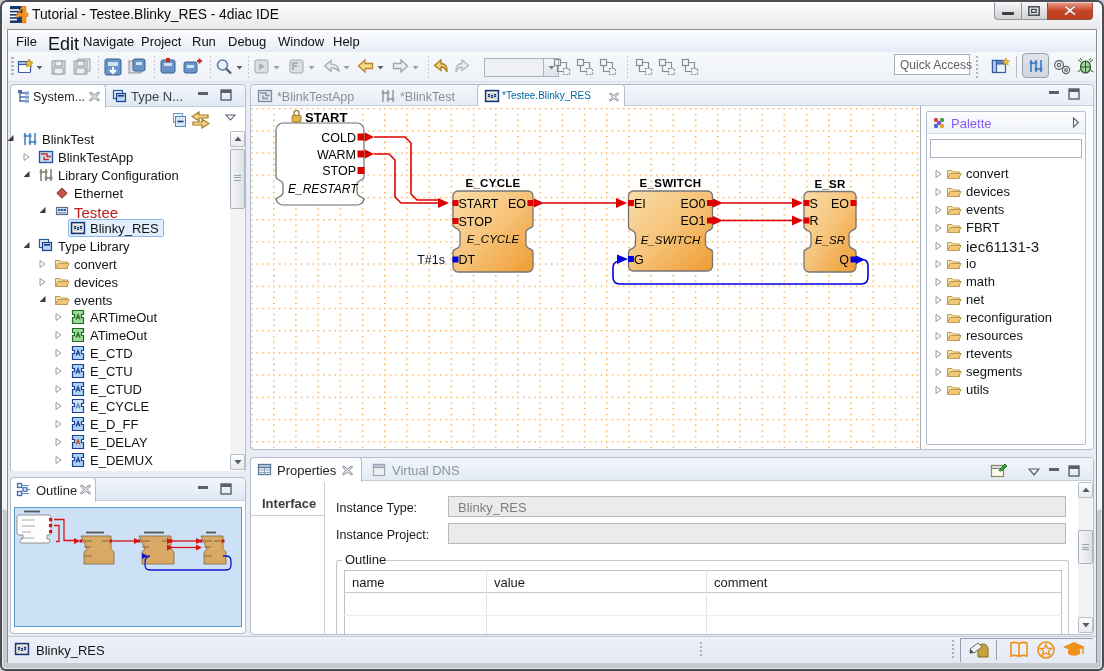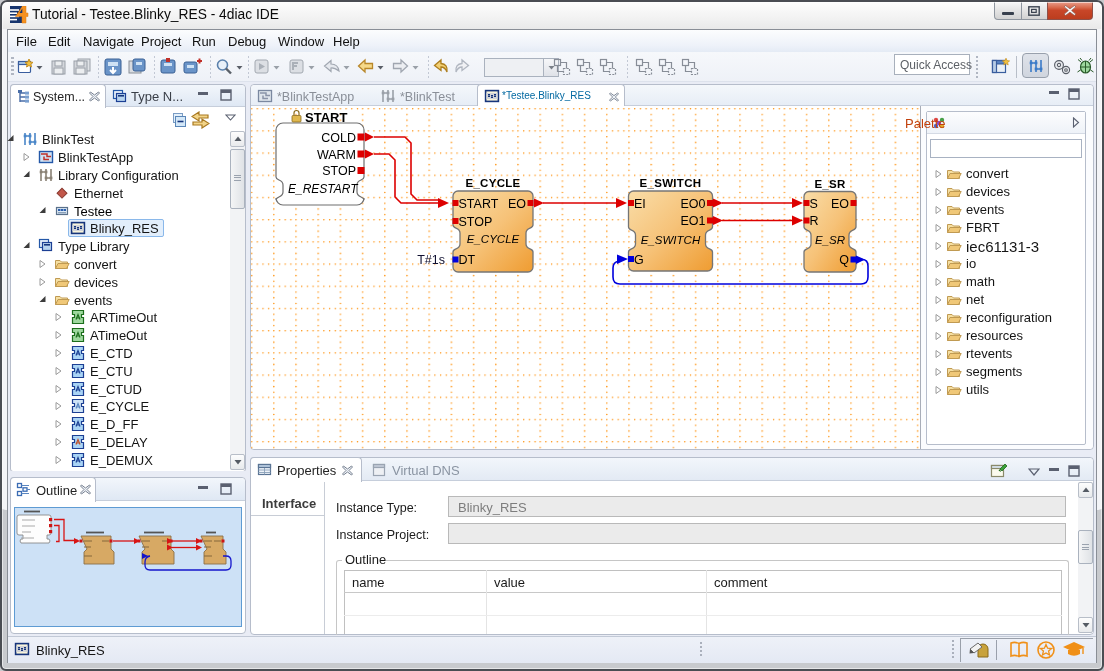--- a/index.html
+++ b/index.html
@@ -26,21 +26,21 @@
 <svg class="ab" style="left:1028px;top:6px" width="12" height="10" viewBox="0 0 12 10">
       <rect x="0.8" y="0.8" width="10.4" height="8.4" fill="none" stroke="#3c4450" stroke-width="1.4"></rect>
       <rect x="3.6" y="3.4" width="4.6" height="3" fill="none" stroke="#3c4450" stroke-width="1.2"></rect>
     </svg>
 <svg class="ab" style="left:1064px;top:5px" width="12" height="11" viewBox="0 0 12 11">
       <path d="M1.5 0.5 L6 3.8 L10.5 0.5 L11.7 1.9 L7.6 5.5 L11.7 9.1 L10.5 10.5 L6 7.2 L1.5 10.5 L0.3 9.1 L4.4 5.5 L0.3 1.9 Z" fill="#f4f6f8" stroke="#8a5448" stroke-width="0.7"></path>
     </svg>
 <div class="ab" style="left:7px;top:29px;width:1090px;height:634px;border:1px solid #898e96;background:#e9ecf5"></div>
 <div class="ab" style="left:8px;top:30px;width:1088px;height:22px;background:linear-gradient(#fcfdfe,#eef2f9 70%,#e4ebf5)"></div>
 <div class="ab" style="left:16px;top:34px;font-size:13px;color:#101010">File</div>
-<div class="ab" style="left:48px;top:34px;font-size:13px;color:#101010">Edit</div>
+<div class="ab" style="left:48px;top:34px;font-size:18px;color:#101010">Edit</div>
 <div class="ab" style="left:83px;top:34px;font-size:13px;color:#101010">Navigate</div>
 <div class="ab" style="left:141px;top:34px;font-size:13px;color:#101010">Project</div>
 <div class="ab" style="left:192px;top:34px;font-size:13px;color:#101010">Run</div>
 <div class="ab" style="left:228px;top:34px;font-size:13px;color:#101010">Debug</div>
 <div class="ab" style="left:278px;top:34px;font-size:13px;color:#101010">Window</div>
 <div class="ab" style="left:333px;top:34px;font-size:13px;color:#101010">Help</div>
 <div class="ab" style="left:8px;top:52px;width:1088px;height:30px;background:linear-gradient(#f6f8fb,#eef1f7)"></div>
 <div class="ab" style="left:8px;top:81px;width:1088px;height:1px;background:#dde2ec"></div>
 <div class="ab" style="left:11px;top:57px;width:3px;height:20px;background:repeating-linear-gradient(#b0b6c2 0 2px,transparent 2px 4px)"></div>
 <svg class="ab" style="left:16px;top:58px" width="18" height="18" viewBox="0 0 18 18">
@@ -306,21 +306,21 @@
 <svg style="position:absolute;left:38px;top:205px" width="9" height="10" viewBox="0 0 9 10">
       <path d="M7.5 2 L7.5 8 L1.5 8 Z" fill="#3c3c3c"></path>
     </svg>
 <svg style="position:absolute;left:54px;top:203px" width="16" height="16" viewBox="0 0 16 16">
       <rect x="2.5" y="4.5" width="11" height="7" fill="#dce9f6" stroke="#5a708a" stroke-width="1.2"></rect>
       <rect x="4" y="6" width="2.5" height="2" fill="#2b5fae"></rect>
       <rect x="7" y="6" width="2.5" height="2" fill="#2b5fae"></rect>
       <rect x="10" y="6" width="2" height="2" fill="#2b5fae"></rect>
       <rect x="4" y="9" width="8" height="1.4" fill="#8aa0b8"></rect>
     </svg>
-<div class="ab" style="left:74px;top:204px;font-size:13px;color:#000000">Testee</div>
+<div class="ab" style="left:74px;top:204px;font-size:15px;color:#b91c1c">Testee</div>
 <div class="ab" style="left:68px;top:219px;width:96px;height:18px;background:#e2eefb;border:1px solid #8ab8ea;border-radius:2px"></div>
 <svg style="position:absolute;left:70px;top:220px" width="16" height="16" viewBox="0 0 16 16">
       <rect x="1.6" y="2.6" width="12.8" height="10.8" fill="#f8f4da" stroke="#16357c" stroke-width="1.6"></rect>
       <rect x="2.4" y="5" width="11.2" height="6" fill="#d2d4d8"></rect>
       <path d="M4 6.5 h2 M5 6.5 v2 M4 8.5 h2 M10 6.5 h2 M11 6.5 v2 M10 8.5 h2 M7 7.5 h2 M8 7.5 v2 M7 9.5 h2" stroke="#16357c" stroke-width="1.1"></path>
     </svg>
 <div class="ab" style="left:90px;top:221px;font-size:13px;color:#151515">Blinky_RES</div>
 <svg style="position:absolute;left:22px;top:240px" width="9" height="10" viewBox="0 0 9 10">
       <path d="M7.5 2 L7.5 8 L1.5 8 Z" fill="#3c3c3c"></path>
     </svg>
@@ -638,21 +638,21 @@
 </svg>
 <div class="ab" style="left:926px;top:111px;width:160px;height:334px;background:#fff;border:1px solid #b6bdcb;border-radius:2px"></div>
 <div class="ab" style="left:927px;top:112px;width:158px;height:22px;background:linear-gradient(#fdfdfe,#eef2f8);border-bottom:1px solid #d4dae4"></div>
 <svg class="ab" style="left:932px;top:116px" width="14" height="14" viewBox="0 0 14 14">
       <circle cx="4" cy="4" r="2.2" fill="#e04848"></circle>
       <circle cx="10" cy="4" r="2.2" fill="#48a048"></circle>
       <circle cx="4" cy="10" r="2.2" fill="#4868d8"></circle>
       <circle cx="10" cy="10" r="2.2" fill="#e0a830"></circle>
       <circle cx="7" cy="7" r="2.2" fill="#9048c8"></circle>
     </svg>
-<div class="ab" style="left:905px;top:116px;font-size:13px;color:#c2410c">Palette</div>
+<div class="ab" style="left:951px;top:116px;font-size:13px;color:#8b5cf6">Palette</div>
 <svg class="ab" style="left:1072px;top:117px" width="8" height="11" viewBox="0 0 8 11">
       <path d="M1.5 1 L6.5 5.5 L1.5 10 Z" fill="none" stroke="#5a6070" stroke-width="1.1"></path>
     </svg>
 <div class="ab" style="left:930px;top:139px;width:152px;height:19px;background:#fff;border:1px solid #a8b2c2"></div>
 <svg style="position:absolute;left:934px;top:169px" width="9" height="10" viewBox="0 0 9 10">
       <path d="M2 1.5 L7 5 L2 8.5 Z" fill="#fff" stroke="#9a9a9a" stroke-width="1"></path>
     </svg>
 <svg style="position:absolute;left:946px;top:166px" width="16" height="16" viewBox="0 0 16 16">
       <path d="M1.5 4.5 L6 4.5 L7.5 6 L13.5 6 L13.5 12.5 L1.5 12.5 Z" fill="#f5dfa2" stroke="#c09a52" stroke-width="1"></path>
       <path d="M1.5 12.5 L4 7.5 L15.2 7.5 L12.5 12.5 Z" fill="#f0c878" stroke="#c09a52" stroke-width="1"></path>

